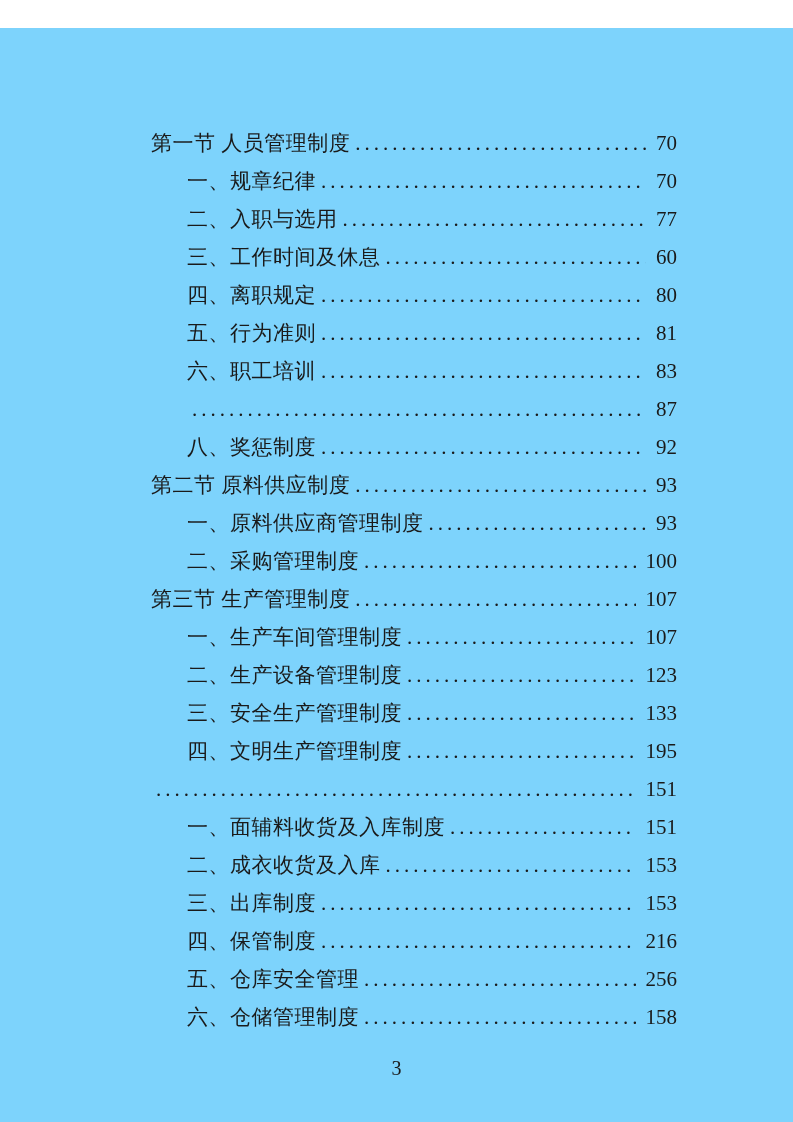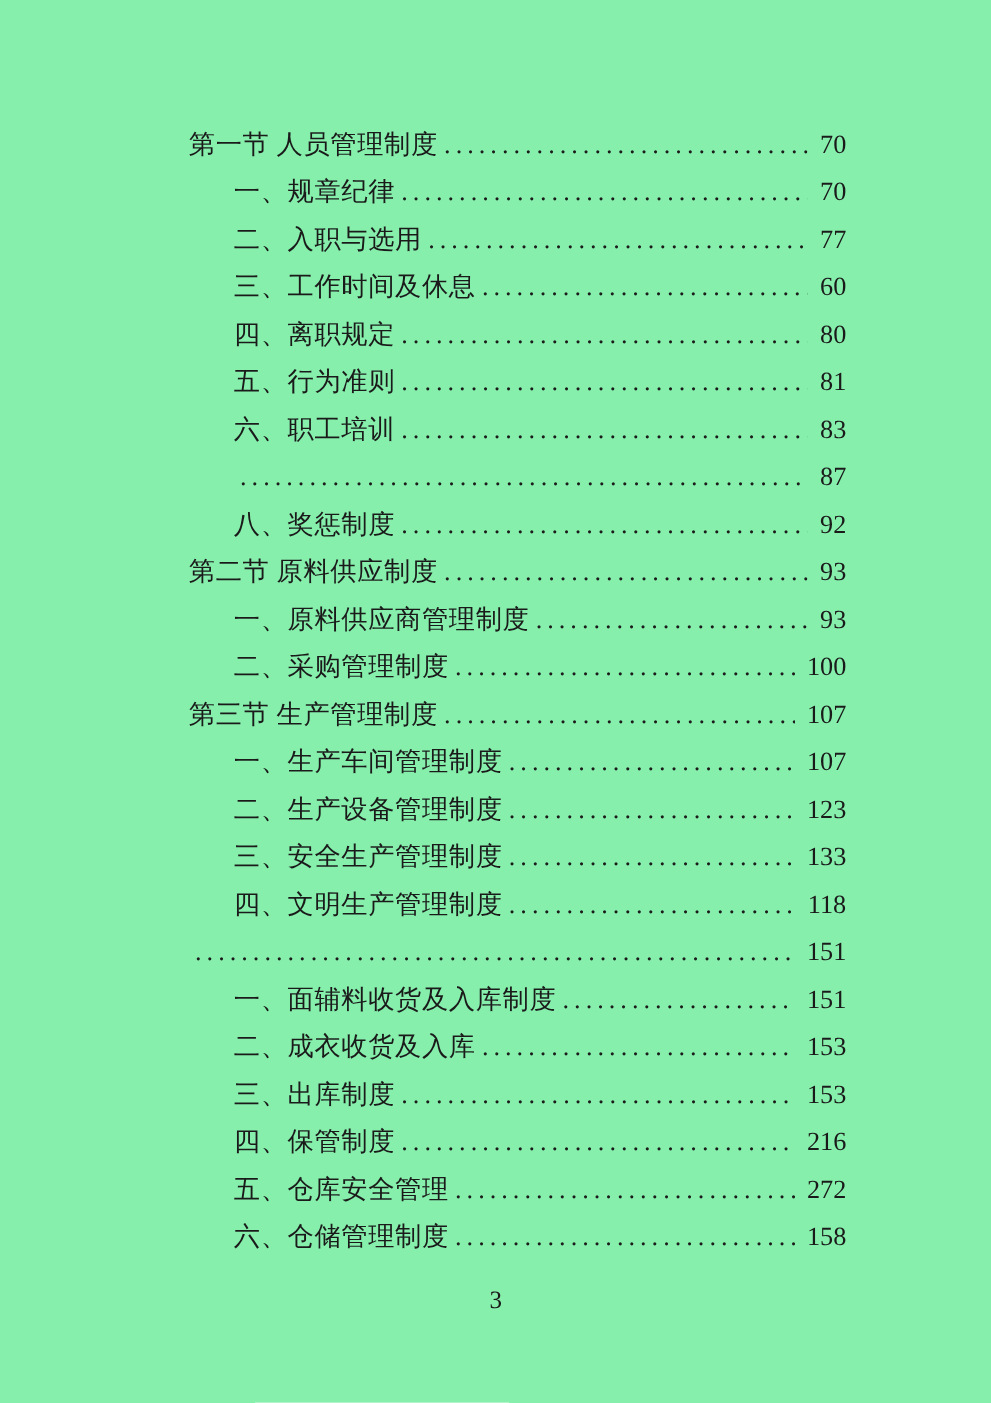--- a/index.html
+++ b/index.html
@@ -11,21 +11,22 @@
     width: 793px;
     height: 1122px;
     position: relative;
     font-family: "Liberation Serif", "DejaVu Serif", serif;
     color: #1a1a1a;
     overflow: hidden;
   }
   .page {
     position: absolute;
     inset: 0;
-    background: #86efac;
+    background: #7dd3fc;
+    margin-top: 28px;
   }
   .toc {
     position: absolute;
     top: 96px;
     left: 0;
     right: 0;
   }
   .toc-row {
     display: flex;
     align-items: baseline;
@@ -168,21 +169,21 @@
 
     <div class="toc-row level-2">
       <span class="toc-label">三、安全生产管理制度</span>
       <span class="toc-leader"></span>
       <span class="toc-page">133</span>
     </div>
 
     <div class="toc-row level-2">
       <span class="toc-label">四、文明生产管理制度</span>
       <span class="toc-leader"></span>
-      <span class="toc-page">118</span>
+      <span class="toc-page">195</span>
     </div>
 
     <div class="toc-row level-1">
       <span class="toc-leader"></span>
       <span class="toc-page">151</span>
     </div>
 
     <div class="toc-row level-2">
       <span class="toc-label">一、面辅料收货及入库制度</span>
       <span class="toc-leader"></span>
@@ -203,21 +204,21 @@
 
     <div class="toc-row level-2">
       <span class="toc-label">四、保管制度</span>
       <span class="toc-leader"></span>
       <span class="toc-page">216</span>
     </div>
 
     <div class="toc-row level-2">
       <span class="toc-label">五、仓库安全管理</span>
       <span class="toc-leader"></span>
-      <span class="toc-page">272</span>
+      <span class="toc-page">256</span>
     </div>
 
     <div class="toc-row level-2">
       <span class="toc-label">六、仓储管理制度</span>
       <span class="toc-leader"></span>
       <span class="toc-page">158</span>
     </div>
   </div>
 
   <div class="footer">3</div>

